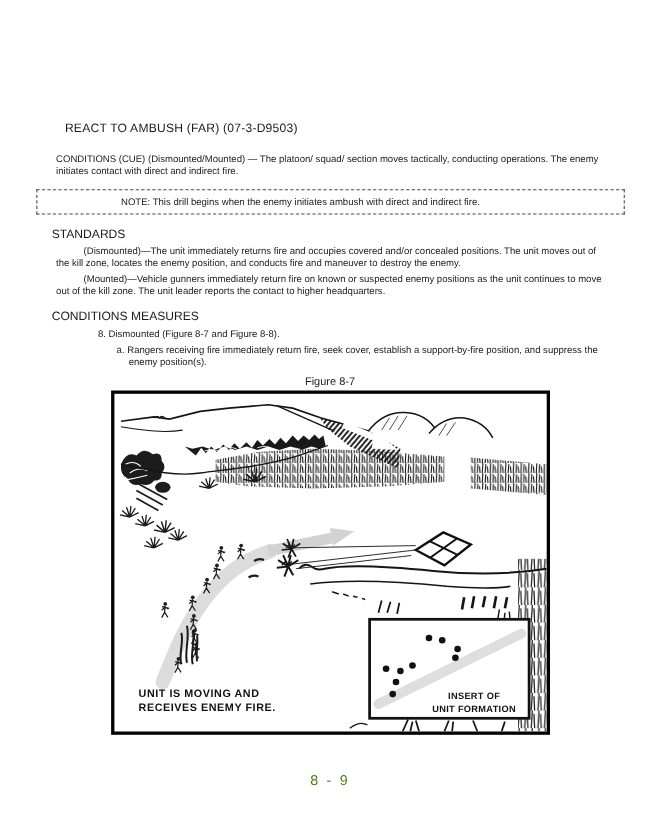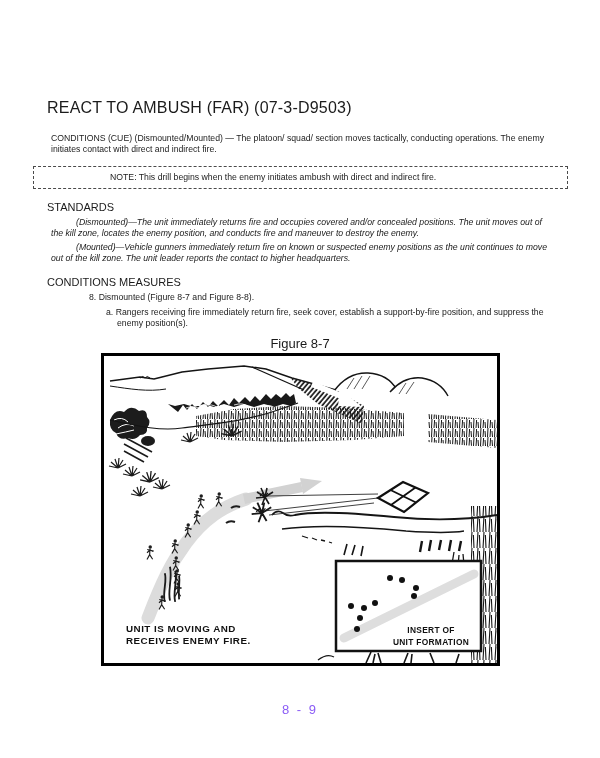--- a/index.html
+++ b/index.html
@@ -1,33 +1,33 @@
 <!DOCTYPE html>
 <html><head>
 <meta charset="utf-8">
 <style>
   html,body{margin:0;padding:0;background:#ffffff;}
   .sheet{
     position:relative;width:600px;height:758px;background:#fff;overflow:hidden;
     box-sizing:border-box;padding:99px 47px 0 47px;
     font-family:"Liberation Sans",sans-serif;color:#1b1b1b;
   }
-  .title{font-size:16px;font-weight:400;margin:0;letter-spacing:.2px;}
+  .title{font-size:11px;font-weight:400;margin:12px;letter-spacing:.2px;}
   .body{font-size:8.7px;line-height:10.9px;margin:4px;}
   .conditions{margin-top:16px;}
   .note-box{margin:11px -15px 12px -14px;border:1px dashed #4a4a4a;padding:5px 10px 5px 76px;}
   .note-box p{margin:0;font-size:8.7px;line-height:10.9px;}
   .heading{font-size:11px;line-height:10.9px;margin:13px 0 0 0;}
-  .std{text-indent:25px;font-style:italic;}
+  .std{text-indent:25px;}
   .li1{padding-left:38px;}
   .li2{padding-left:66px;text-indent:-11px;}
-  .caption{font-size:13px;text-align:center;margin:7px 0 2px 0;}
+  .caption{font-size:10px;text-align:center;margin:7px 0 2px 0;}
   .figure-frame{width:393px;height:307px;border:3px solid #000;margin:0 auto;background:#fff;}
   .figure-frame svg{display:block;}
-  .page-number{position:absolute;left:0;right:0;top:702px;text-align:center;font-size:13px;letter-spacing:2px;color:#8b5cf6;}
+  .page-number{position:absolute;left:0;right:0;top:702px;text-align:center;font-size:13px;letter-spacing:2px;color:#4d7c0f;}
   .figtext{font-weight:bold;font-size:9.8px;letter-spacing:.5px;fill:#111;font-family:"Liberation Sans",sans-serif;}
   .insettext{font-weight:bold;font-size:8.4px;letter-spacing:.3px;fill:#111;font-family:"Liberation Sans",sans-serif;}
 </style>
 </head>
 <body>
 
 <div class="sheet">
 
   <h1 class="title">REACT TO AMBUSH (FAR) (07-3-D9503)</h1>
 

